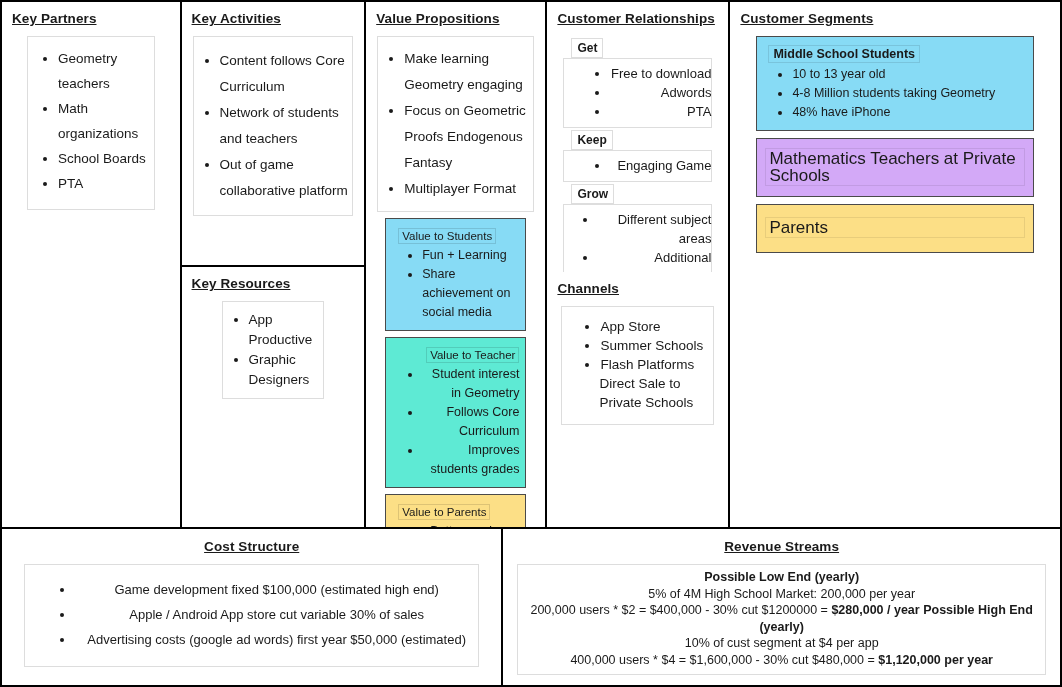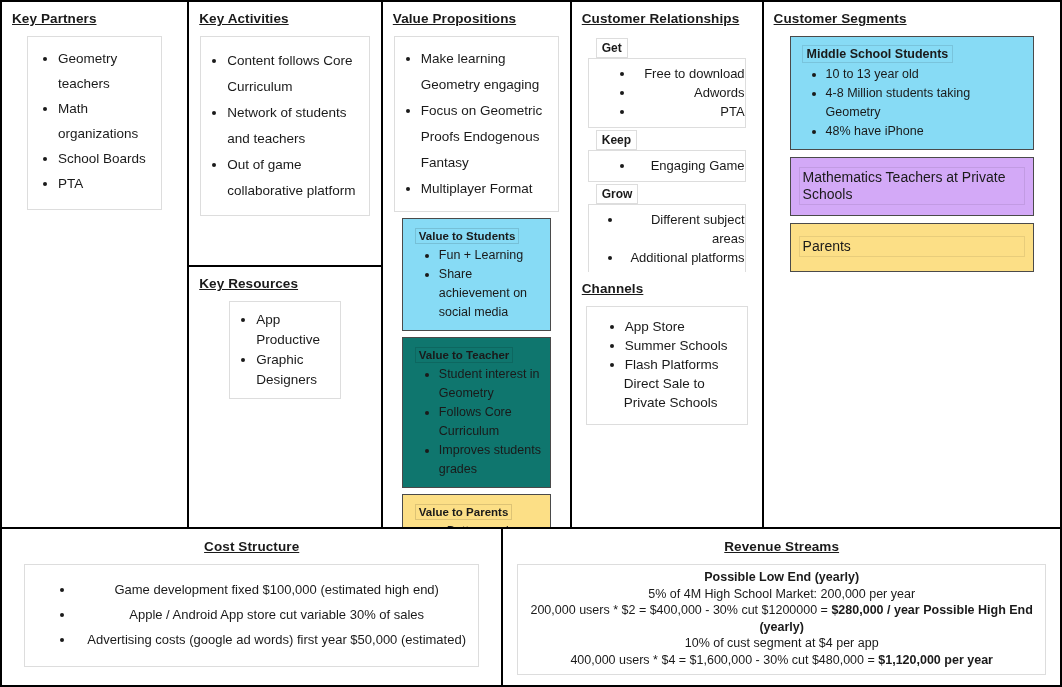--- a/index.html
+++ b/index.html
@@ -94,30 +94,30 @@
 
   
   .vcard{
     border:1px solid #4a4a4a;
     box-sizing:border-box;
     margin:6px 9px 0 9px;
     padding:7px 6px 8px 6px;
   }
   .vcard .vtitle{
     font-size:11.5px;
-    font-weight:bold;
+    font-weight:normal;
     border:1px solid rgba(0,0,0,0.12);
     display:inline-block;
     padding:1px 3px;
     margin:0 0 2px 6px;
   }
   .vcard ul.plain{padding-left:30px;}
   .vcard ul.plain li{font-size:12.5px;line-height:19px;}
   .vcard.students{background:#87dbf5;}
-  .vcard.teacher{background:#0f766e;}
+  .vcard.teacher{background:#5eead4;text-align:right;}
   .vcard.parents{background:#fcdf86;}
   .vcard.parents ul.plain{padding-left:38px;}
 
   
   .gkg-label{
     display:inline-block;
     font-size:12px;
     font-weight:bold;
     border:1px solid #dddddd;
     padding:2px 5px;
@@ -143,21 +143,21 @@
   .seg.teachers{background:#d3a9f7;padding:9px 8px 10px 8px;}
   .seg.parents{background:#fcdf86;padding:12px 8px 14px 8px;}
   .seg .stitle{
     font-size:12.5px;font-weight:bold;
     border:1px solid rgba(0,0,0,0.10);
     display:inline-block;padding:1px 4px;margin:0 0 2px 6px;
   }
   .seg ul.plain{padding-left:30px;}
   .seg ul.plain li{font-size:12.5px;line-height:19px;}
   .seg .stext{
-    font-size:14px;line-height:17px;
+    font-size:17px;line-height:17px;
     border:1px solid rgba(0,0,0,0.08);
     padding:1px 3px;display:block;
   }
 
   
   .cost-box{margin:9px 10px 0 10px;padding:12px 0 14px 0;}
   .cost-box ul.plain{padding-left:50px;}
   .cost-box ul.plain li{font-size:13px;line-height:25px;}
 
   

